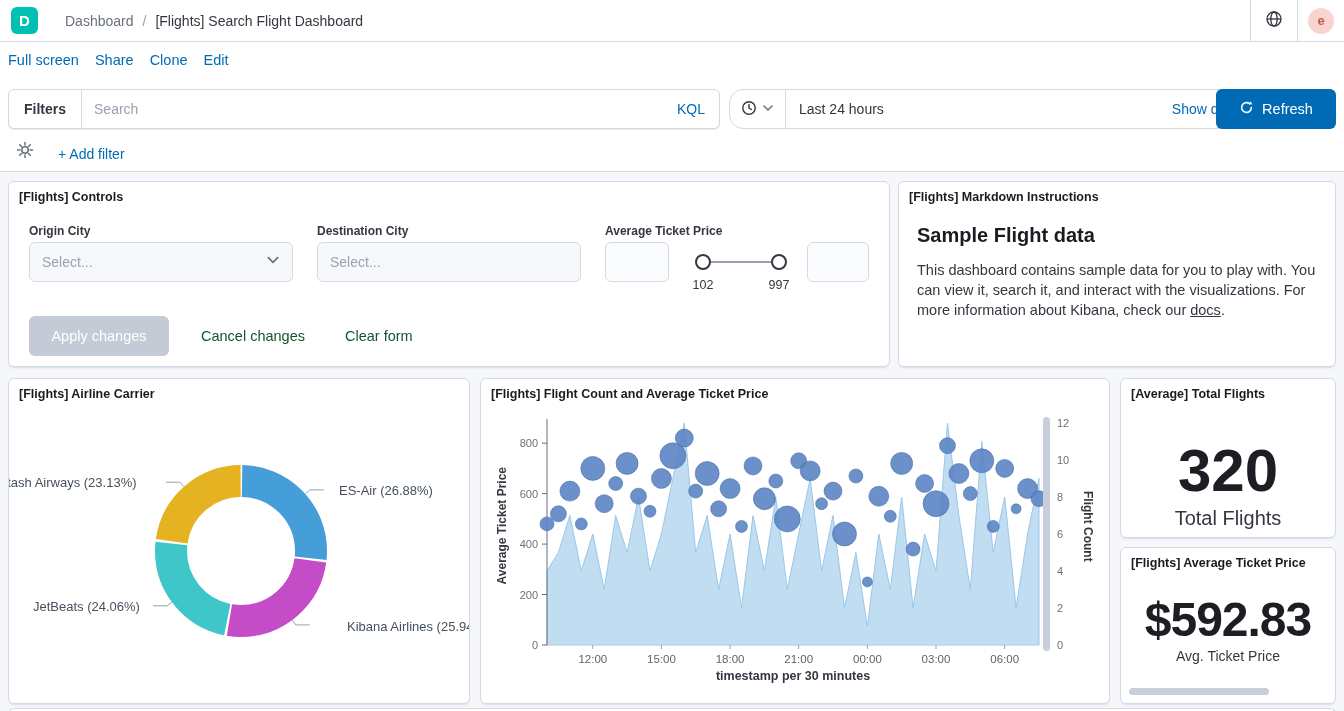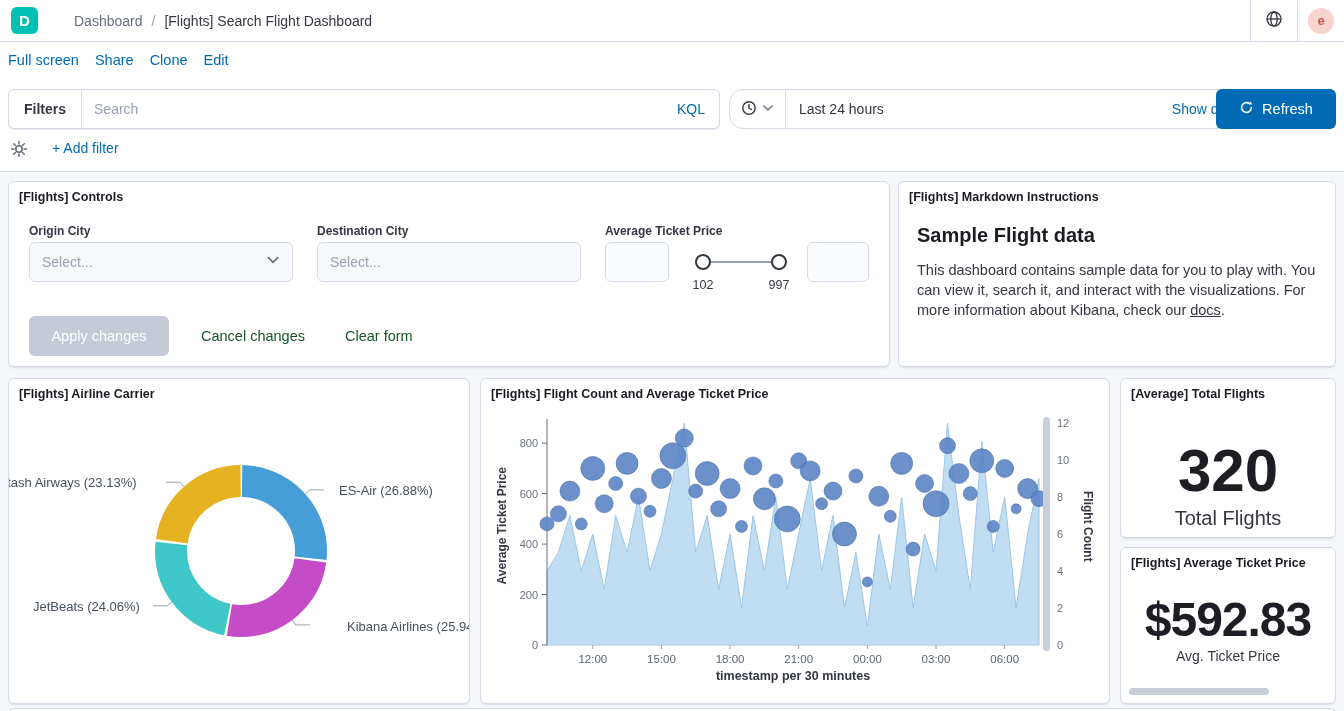--- a/index.html
+++ b/index.html
@@ -1,21 +1,21 @@
 <!DOCTYPE html>
 <html><head>
 <meta charset="utf-8">
 <style>
   *{box-sizing:border-box;margin:0;padding:0}
   html,body{width:1344px;height:711px;background:#fff;font-family:"Liberation Sans",sans-serif;color:#343741;overflow:hidden;position:relative}
   svg{font-family:"Liberation Sans",sans-serif}
   
   .top-header{position:absolute;top:0;left:0;width:1344px;height:42px;background:#fff;border-bottom:1px solid #D3DAE6;display:flex;align-items:center;z-index:6}
   .logo{width:27px;height:27px;margin-left:11px;background:#00BFB3;border-radius:6px;color:#fff;font-weight:bold;font-size:15px;display:flex;align-items:center;justify-content:center;cursor:pointer}
-  .breadcrumbs{margin-left:36px;font-size:14px;display:flex;gap:9px;align-items:center}
+  .breadcrumbs{margin-left:27px;font-size:14px;display:flex;gap:9px;align-items:center}
   .crumb-root{color:#69707D;cursor:pointer;text-decoration:none}
   .crumb-sep{color:#98A2B3}
   .crumb-current{color:#343741}
   .header-right{margin-left:auto;display:flex;align-items:center;height:100%}
   .header-divider{width:1px;height:42px;background:#D3DAE6}
   .icon-btn{width:46px;height:42px;display:flex;align-items:center;justify-content:center;cursor:pointer;background:none;border:none}
   .avatar{width:26px;height:26px;border-radius:50%;background:#F8D4CE;color:#C4594C;font-size:13px;font-weight:bold;display:flex;align-items:center;justify-content:center}
   
   .actions-row{position:absolute;top:42px;left:0;width:100%;height:36px;background:#fff;display:flex;align-items:center;padding-left:8px;gap:16px;z-index:5}
   .action-link{color:#006BB4;font-size:14.5px;font-weight:500;cursor:pointer}
@@ -24,21 +24,21 @@
   .filters-label{padding:0 15px;font-size:14px;font-weight:700;color:#343741;cursor:pointer}
   .vdiv{width:1px;align-self:stretch;background:#D3DAE6}
   .search-input{flex:1;border:none;outline:none;font-size:14px;padding:0 12px;font-family:inherit;color:#343741;background:transparent}
   .search-input::placeholder{color:#98A2B3}
   .kql{padding:0 14px;font-size:14px;color:#006BB4;cursor:pointer}
   .time-box{position:absolute;top:89px;left:729px;width:532px;height:40px;border:1px solid #D3DAE6;border-radius:14px;background:#fff;display:flex;align-items:center}
   .clock-seg{display:flex;align-items:center;gap:5px;padding:0 11px;height:100%;border-right:1px solid #D3DAE6;cursor:pointer;background:none;border-top:none;border-left:none;border-bottom:none}
   .time-text{padding:0 13px;font-size:14px;color:#343741;cursor:pointer}
   .show-dates{margin-left:auto;padding-right:15px;color:#006BB4;font-size:14px;font-weight:500;cursor:pointer}
   .refresh-btn{position:absolute;top:89px;left:1216px;width:120px;height:40px;background:#006BB4;border:none;border-radius:6px;color:#fff;font-size:14.5px;font-weight:500;display:flex;align-items:center;justify-content:center;gap:8px;cursor:pointer;font-family:inherit}
-  .filter-actions{position:absolute;top:140px;left:10px;height:22px;display:flex;align-items:flex-start;gap:24px;z-index:5}
+  .filter-actions{position:absolute;top:140px;left:16px;height:22px;display:flex;align-items:flex-end;gap:24px;z-index:5}
   .gear-btn{background:none;border:none;cursor:pointer;display:flex;align-items:center}
   .add-filter{color:#006BB4;font-size:14px;cursor:pointer}
   
   .content{position:absolute;top:171px;left:0;width:1344px;height:540px;background:#F5F7FA;border-top:1px solid #D3DAE6}
   .panel{position:absolute;background:#fff;border:1px solid #D3DAE6;border-radius:6px;box-shadow:0 2px 2px -1px rgba(152,162,179,.3);overflow:hidden}
   .panel-title{position:absolute;top:8px;left:10px;font-size:12.5px;font-weight:700;color:#1A1C21;z-index:3;white-space:nowrap}
   .p-controls{left:8px;top:9px;width:882px;height:186px}
   .p-markdown{left:898px;top:9px;width:438px;height:186px}
   .p-airline{left:8px;top:206px;width:462px;height:326px}
   .p-flightchart{left:480px;top:206px;width:630px;height:326px}

